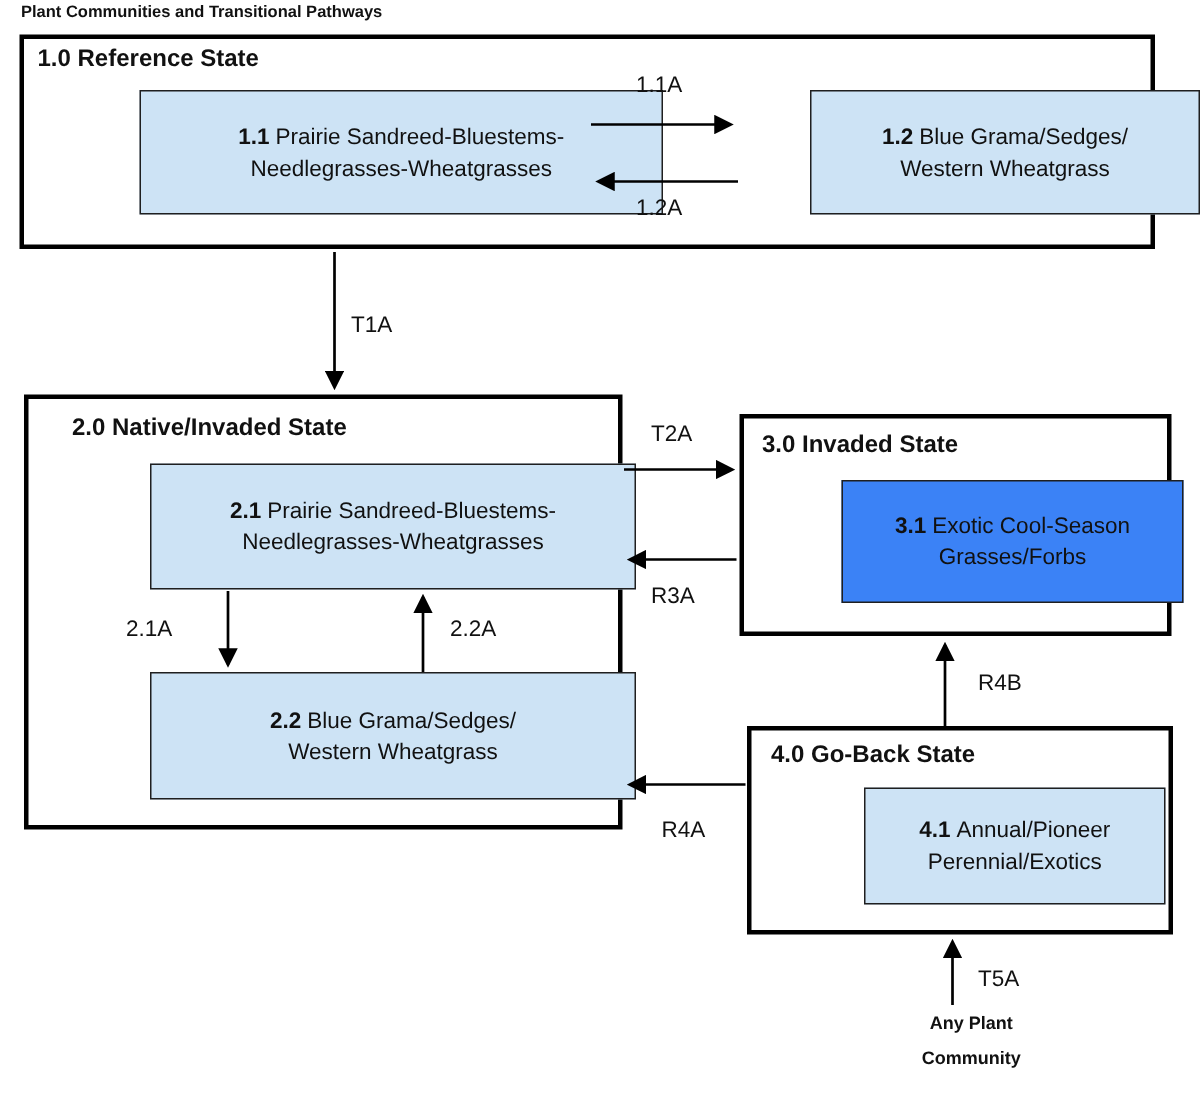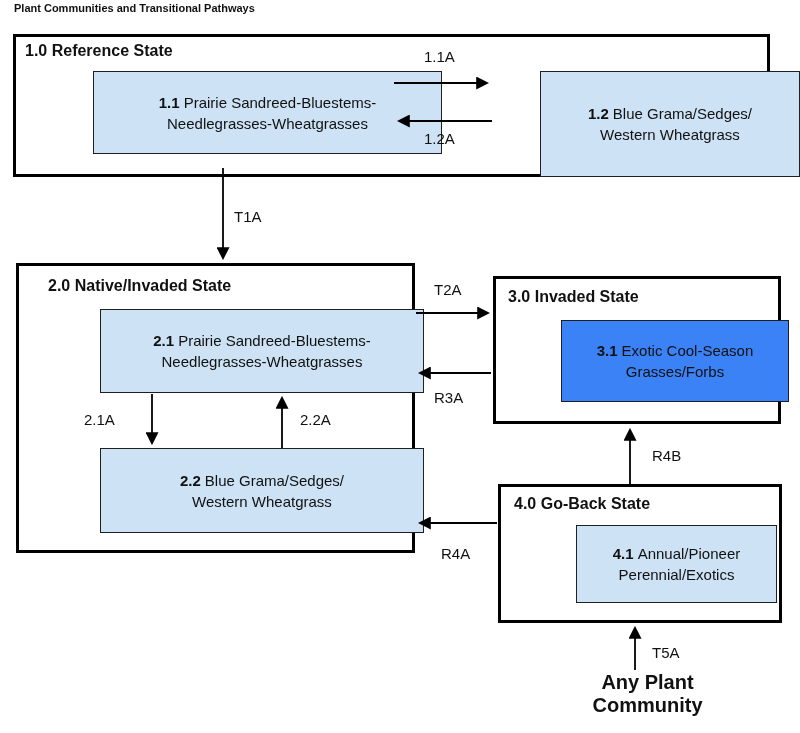--- a/index.html
+++ b/index.html
@@ -6,39 +6,39 @@
   body { font-family:"Liberation Sans","DejaVu Sans",sans-serif; color:#111; }
   .canvas { position:relative; width:800px; height:733px; background:#fff; overflow:hidden; }
   .title { position:absolute; left:14px; top:2px; font-size:11px; font-weight:bold; }
   .state { position:absolute; border:3px solid #000; background:#fff; box-sizing:border-box; }
   .state-label { position:absolute; font-size:16px; font-weight:bold; white-space:nowrap; }
   .community { position:absolute; border:1.5px solid #1f1f1f; box-sizing:border-box;
                display:flex; align-items:center; justify-content:center;
                text-align:center; font-size:15px; line-height:21px;margin-left:48px; }
   .cnum { font-weight:bold; margin-right:4px; }
   .tlabel { position:absolute; font-size:15px; white-space:nowrap; }
-  .ext-node { position:absolute; font-weight:bold; font-size:20px; line-height:23px; text-align:center; }
+  .ext-node { position:absolute; font-weight:bold; font-size:12px; line-height:23px; text-align:center; }
   svg.arrows { position:absolute; left:0; top:0; pointer-events:none; }
 </style>
 </head>
 <body>
 
 <div class="canvas">
 
   <div class="title">Plant Communities and Transitional Pathways</div>
 
-  <div class="state" style="left:13px; top:34px; width:757px; height:143px;">
+  <div class="state" style="left:13px; top:23px; width:757px; height:143px;">
     <div class="state-label" style="left:9px; top:5px;">1.0 Reference State</div>
     <div class="community" style="left: 29px; top: 34px; width: 349px; height: 83px; background: rgb(205, 227, 245);">
       <div>
         <span class="cnum">1.1</span><span>Prairie Sandreed-Bluestems-</span><br>
         <span>Needlegrasses-Wheatgrasses</span>
       </div>
     </div>
-    <div class="community" style="left: 476px; top: 34px; width: 260px; height: 106px; background: rgb(205, 227, 245);">
+    <div class="community" style="left: 476px; top: 34px; width: 260px; height: 83px; background: rgb(205, 227, 245);">
       <div>
         <span class="cnum">1.2</span><span>Blue Grama/Sedges/</span><br>
         <span>Western Wheatgrass</span>
       </div>
     </div>
   </div>
 
   <div class="state" style="left:16px; top:263px; width:399px; height:290px;">
     <div class="state-label" style="left:13px; top:11px;margin-left:16px;">2.0 Native/Invaded State</div>
     <div class="community" style="left: 33px; top: 43px; width: 324px; height: 84px; background: rgb(205, 227, 245);">

